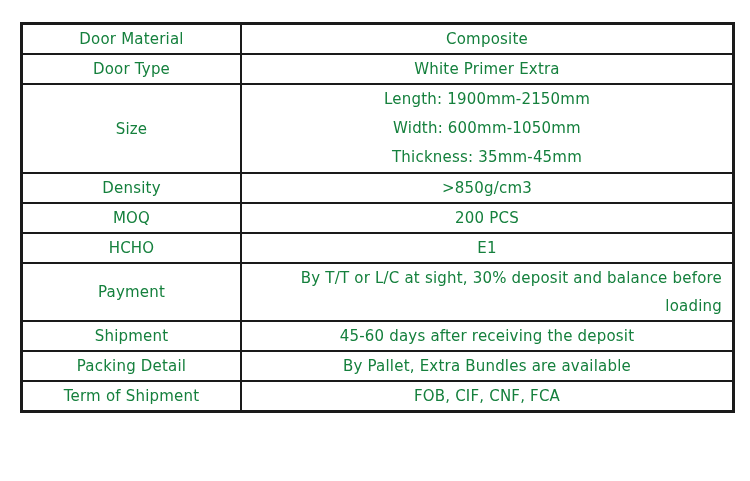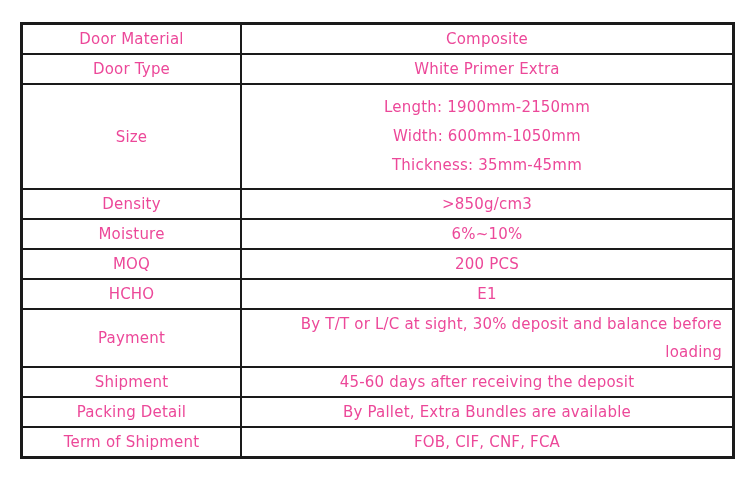--- a/index.html
+++ b/index.html
@@ -22,31 +22,31 @@
     left: 20px;
     top: 22px;
     width: 707px;
     border-collapse: collapse;
     table-layout: fixed;
     border: 3px solid #1a1a1a;
   }
   table.spec-table td {
     border: 2px solid #1a1a1a;
     font-size: 15px;
-    color: #ec4899;
+    color: #15803d;
     text-align: center;
     vertical-align: middle;
     padding: 1px 8px;
     letter-spacing: 0.2px;
     background: #ffffff;
   }
   td.label-cell { width: 201px; }
   td.value-cell { width: 474px; }
   tr.row-std td { height: 26px; }
-  tr.row-size td.value-cell { padding: 8px 8px; }
+  tr.row-size td.value-cell { padding: 0 8px; }
   tr.row-size .size-line { line-height: 29px; }
   tr.row-payment td.value-cell {
     text-align: right;
     line-height: 28px;
     padding: 0 10px;
   }
 </style>
 </head>
 <body>
 
@@ -67,24 +67,20 @@
           <div class="size-line">Length: 1900mm-2150mm</div>
           <div class="size-line">Width: 600mm-1050mm</div>
           <div class="size-line">Thickness: 35mm-45mm</div>
         </td>
       </tr>
       <tr class="row-std">
         <td class="label-cell">Density</td>
         <td class="value-cell">&gt;850g/cm3</td>
       </tr>
       <tr class="row-std">
-        <td class="label-cell">Moisture</td>
-        <td class="value-cell">6%~10%</td>
-      </tr>
-      <tr class="row-std">
         <td class="label-cell">MOQ</td>
         <td class="value-cell">200 PCS</td>
       </tr>
       <tr class="row-std">
         <td class="label-cell">HCHO</td>
         <td class="value-cell">E1</td>
       </tr>
       <tr class="row-payment">
         <td class="label-cell">Payment</td>
         <td class="value-cell">By T/T or L/C at sight, 30% deposit and balance before loading</td>

